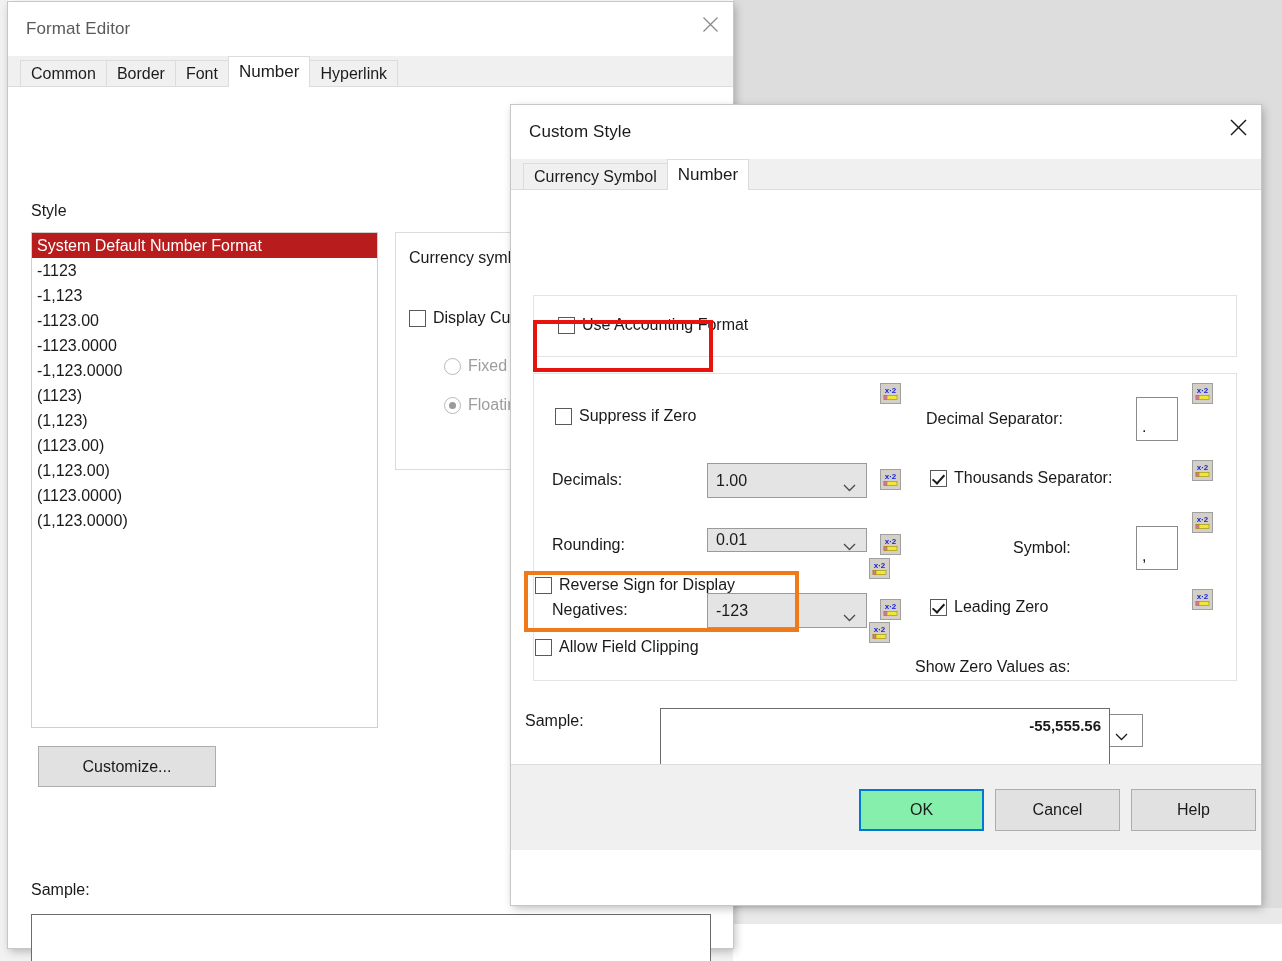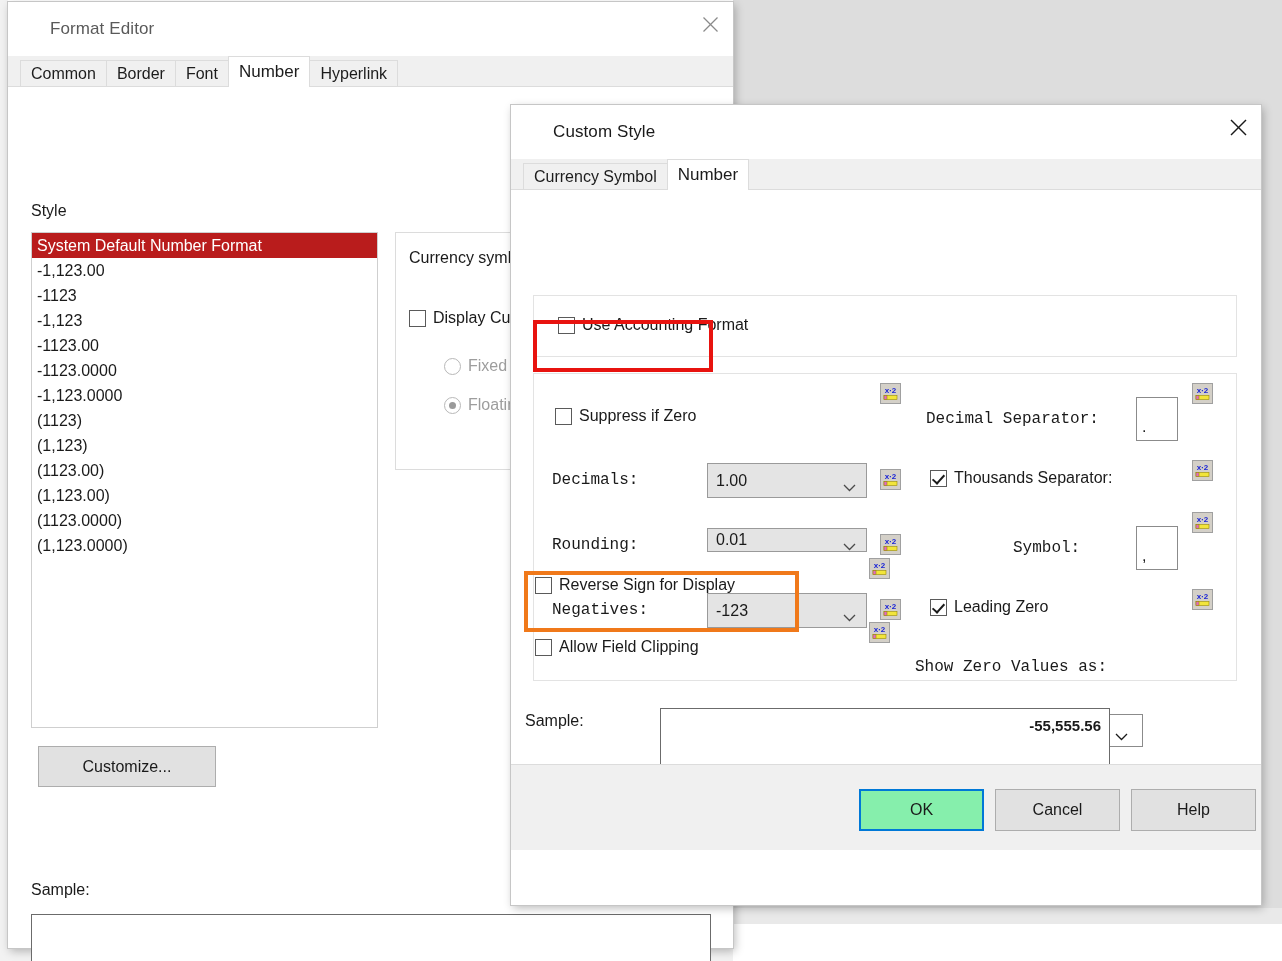--- a/index.html
+++ b/index.html
@@ -50,21 +50,20 @@
     position: absolute;
     background: #ffffff;
     box-shadow: 0 0 0 1px #c6c6c6, 2px 3px 9px rgba(0,0,0,0.28);
   }
   .win-titlebar {
     height: 54px;
     background: #ffffff;
     display: flex;
     align-items: center;
     position: relative;
-    padding-left: 24px;
   }
   .win-title {
     font-size: 17px;
     color: #5a5a5a;
     padding-left: 18px;
     letter-spacing: 0.1px;
   }
   .win-title.dark { color: #1a1a1a; }
   .win-close {
     position: absolute;
@@ -255,21 +254,20 @@
     box-sizing: border-box;
   }
   #gb-accounting { left: 22px; top: 105px; width: 704px; height: 62px; }
   #gb-main       { left: 22px; top: 183px; width: 704px; height: 308px; }
 
   .field-label {
     position: absolute;
     font-size: 16px;
     color: #1a1a1a;
     white-space: nowrap;
-    font-family: Liberation Mono, monospace;
   }
   .combo {
     position: absolute;
     border: 1px solid #9a9a9a;
     background: #e4e4e4;
     box-sizing: border-box;
     display: flex;
     align-items: center;
     font-size: 16px;
     color: #1a1a1a;
@@ -405,21 +403,20 @@
       <div class="tab active">Number</div>
       <div class="tab">Hyperlink</div>
     </div>
 
     <div class="fe-body">
 
       <div class="fe-label" style="left:23px; top:115px;">Style</div>
 
       <div class="listbox">
         <div class="list-item selected">System Default Number Format</div>
-        <div class="list-item">-1,123.00</div>
         <div class="list-item">-1123</div>
         <div class="list-item">-1,123</div>
         <div class="list-item">-1123.00</div>
         <div class="list-item">-1123.0000</div>
         <div class="list-item">-1,123.0000</div>
         <div class="list-item">(1123)</div>
         <div class="list-item">(1,123)</div>
         <div class="list-item">(1123.00)</div>
         <div class="list-item">(1,123.00)</div>
         <div class="list-item">(1123.0000)</div>

